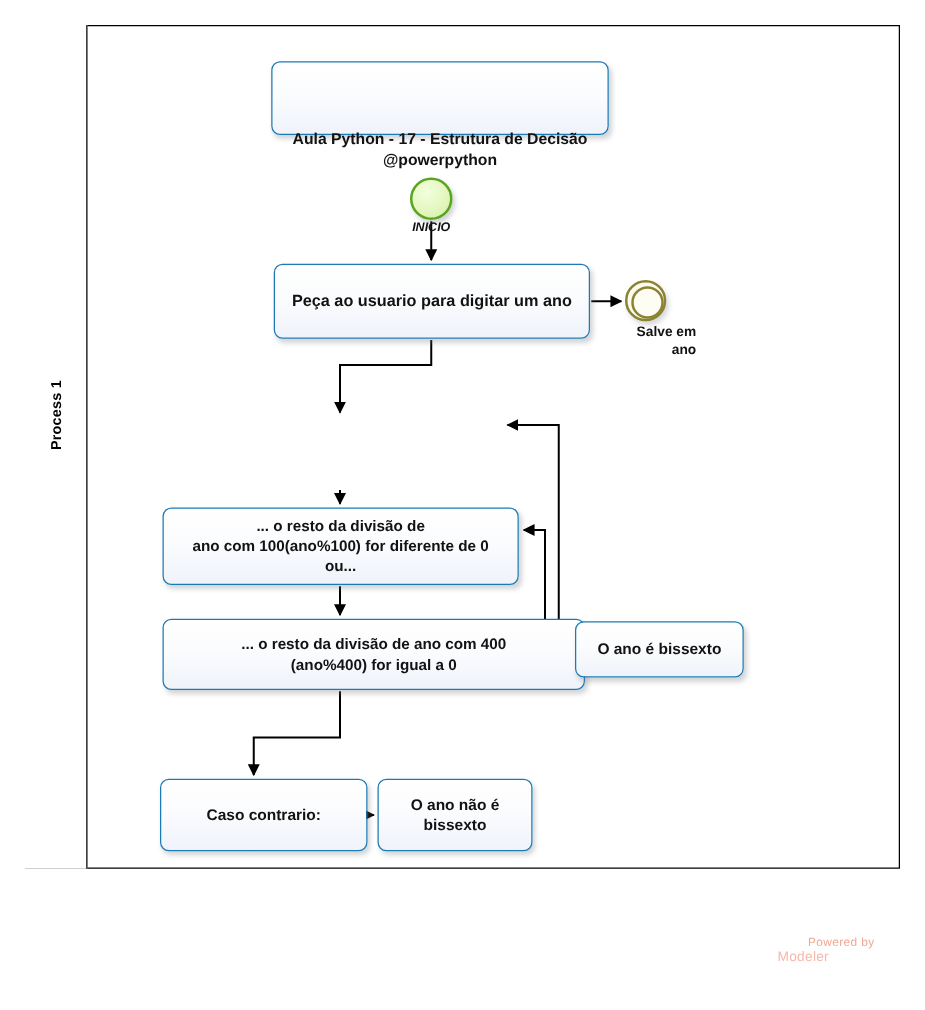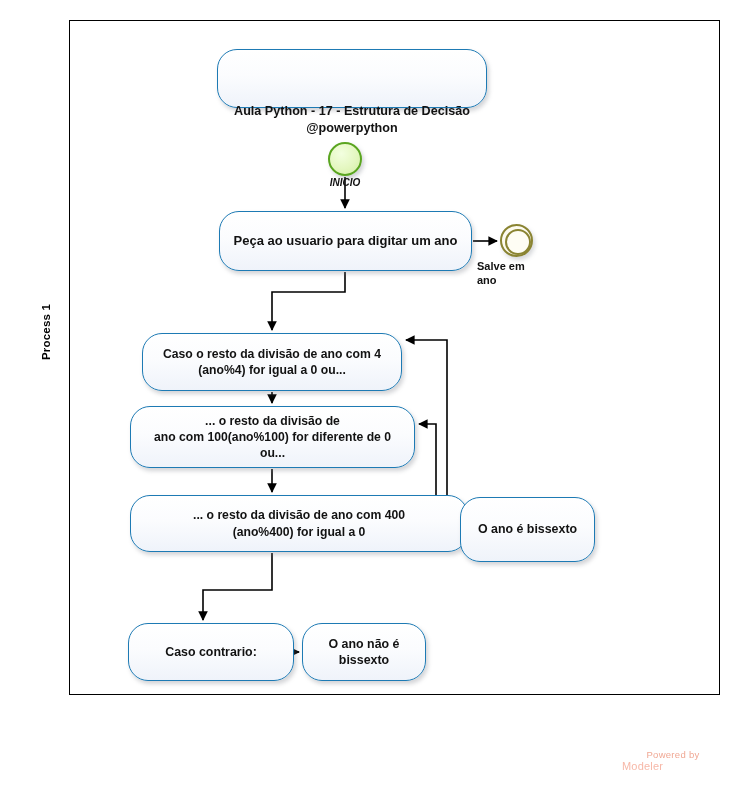--- a/index.html
+++ b/index.html
@@ -55,40 +55,40 @@
     color: #000000;
     letter-spacing: 0.2px;
     white-space: nowrap;
   }
 
   
   .task {
     position: absolute;
     box-sizing: border-box;
     border: 1.8px solid #1d7ab4;
-    border-radius: 20px;
+    border-radius: 7px;
     background: linear-gradient(to bottom, #ffffff 0%, #fbfcfe 45%, #eff3fa 100%);
     box-shadow: 2px 3px 4px rgba(120,125,135,0.33);
     display: flex;
     align-items: center;
     justify-content: center;
     text-align: center;
     color: #121212;
     font-weight: bold;
     line-height: 1.32;
     padding: 2px 6px;
   }
   .task .lbl { display: block; width: 100%; }
 
   #title-box      { left: 217px; top: 49px;  width: 270px; height: 59px; font-size: 12.6px; }
   #task-ask       { left: 219px; top: 211px; width: 253px; height: 60px; font-size: 13px; }
   #cond-1         { left: 142px; top: 333px; width: 260px; height: 58px; font-size: 12.2px; }
   #cond-2         { left: 130px; top: 406px; width: 285px; height: 62px; font-size: 12.2px; }
   #cond-3         { left: 130px; top: 495px; width: 338px; height: 57px; font-size: 12.2px; }
-  #result-leap    { left: 460px; top: 497px; width: 135px; height: 65px; font-size: 12.4px; }
+  #result-leap    { left: 460px; top: 497px; width: 135px; height: 45px; font-size: 12.4px; }
   #case-else      { left: 128px; top: 623px; width: 166px; height: 58px; font-size: 12.4px; }
   #result-notleap { left: 302px; top: 623px; width: 124px; height: 58px; font-size: 12.4px; }
 
   
   .start-event {
     position: absolute;
     left: 328px; top: 142px;
     width: 34px; height: 34px;
     border-radius: 50%;
     border: 2.4px solid #5aa520;
@@ -124,21 +124,21 @@
     left: 2.6px; top: 2.6px;
     width: 22.5px; height: 22.5px;
     border-radius: 50%;
     border: 2.2px solid #8a8432;
     background: #fefdf4;
   }
   .inter-label {
     position: absolute;
     left: 477px; top: 259px;
     width: 80px;
-    text-align: left;
+    text-align: right;
     font-size: 11px;
     font-weight: bold;
     color: #111111;
     line-height: 1.3;
   }
 
   
   #connectors {
     position: absolute;
     left: 0; top: 0;
@@ -236,26 +236,20 @@
   <div class="task" id="task-ask">
     <span class="lbl">Peça ao usuario para digitar um ano</span>
   </div>
 
   <div class="inter-event"></div>
   <div class="inter-label">
     <div>Salve em</div>
     <div>ano</div>
   </div>
 
-  <div class="task" id="cond-1">
-    <span class="lbl">
-      <span>Caso o resto da divisão de ano com 4</span><br>
-      <span>(ano%4) for igual a 0 ou...</span>
-    </span>
-  </div>
 
   <div class="task" id="cond-2">
     <span class="lbl">
       <span>... o resto da divisão de</span><br>
       <span>ano com 100(ano%100) for diferente de 0</span><br>
       <span>ou...</span>
     </span>
   </div>
 
   <div class="task" id="cond-3">

